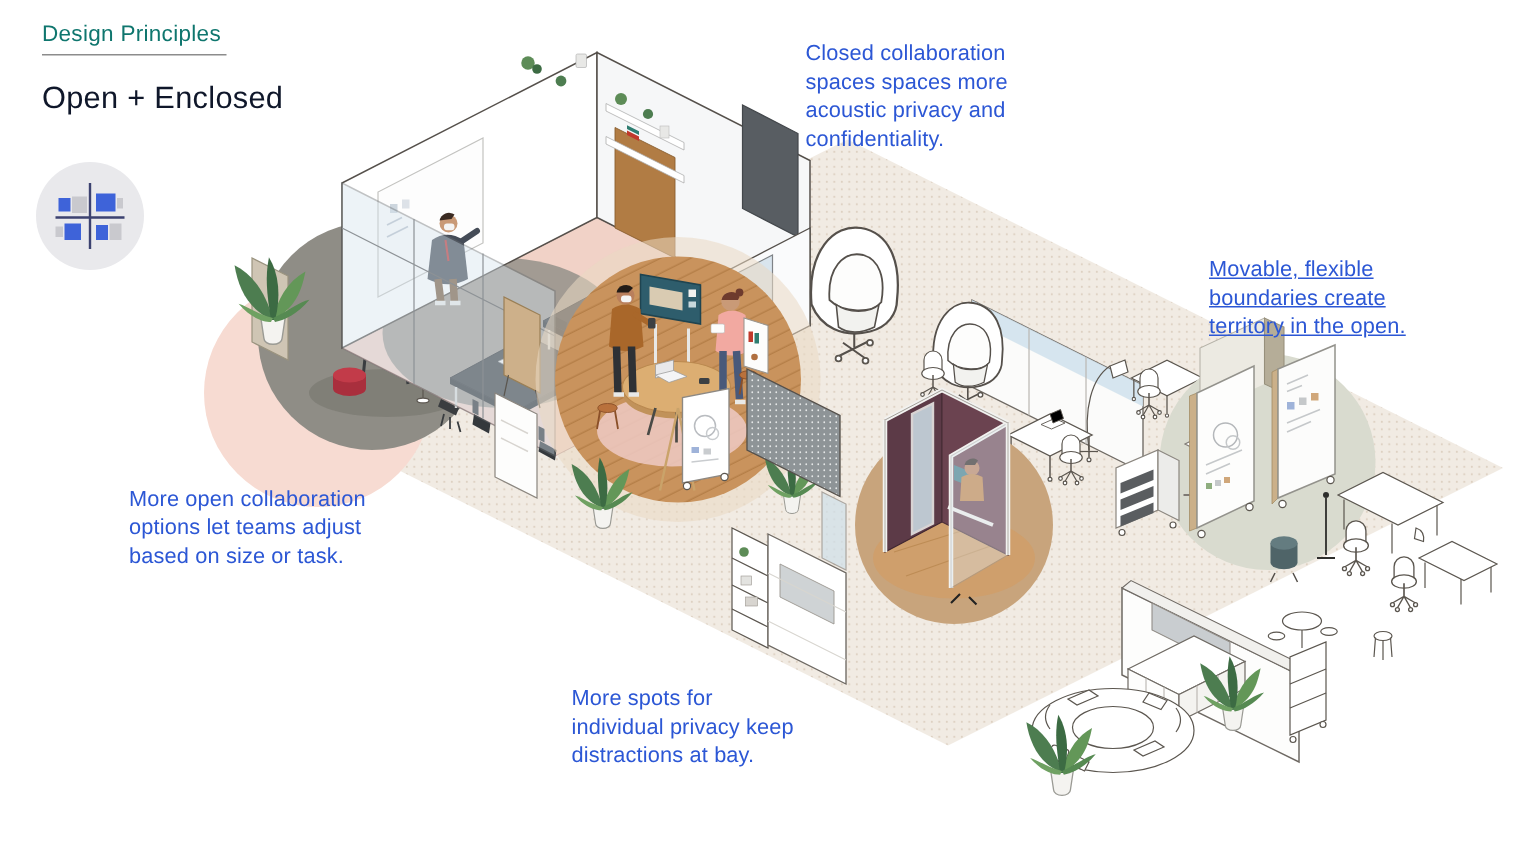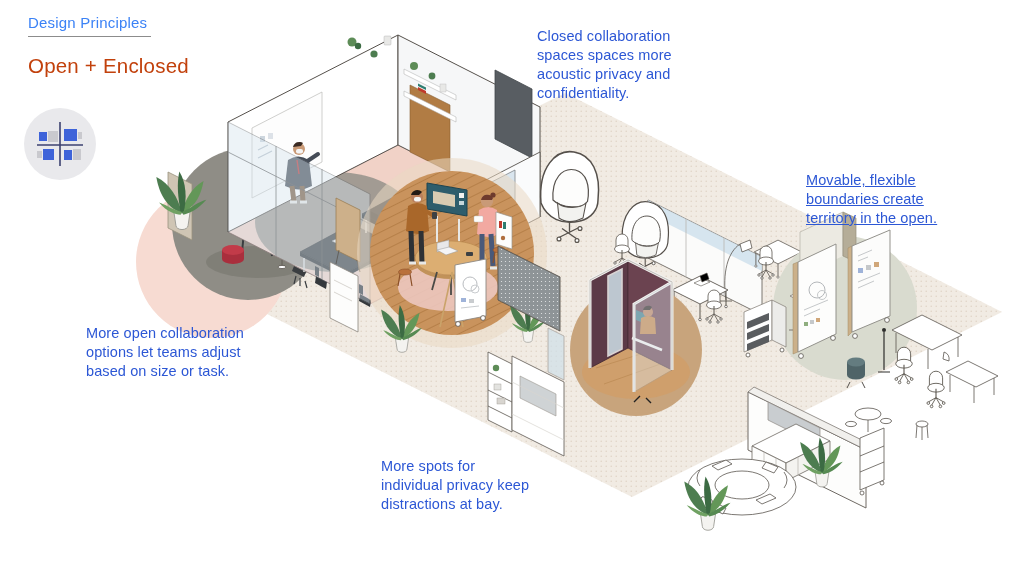--- a/index.html
+++ b/index.html
@@ -1,22 +1,22 @@
 <!DOCTYPE html>
 <html><head>
 <meta charset="utf-8">
 <style>
   html,body{margin:0;padding:0;background:#fff;}
   .stage{position:relative;width:1024px;height:572px;background:#ffffff;overflow:hidden;
          font-family:"Liberation Sans", sans-serif;}
   .scene{position:absolute;left:0;top:0;width:1024px;height:572px;}
   .header{position:absolute;left:28px;top:14px;z-index:3;}
-  .eyebrow{display:inline-block;font-size:15px;color:#3b82f6;padding:0 4px 5px 0;
+  .eyebrow{display:inline-block;font-size:15px;color:#0f766e;padding:0 4px 5px 0;
            border-bottom:1.5px solid #8c8c8c;letter-spacing:.2px;}
-  .title{margin-top:17px;font-size:20.5px;color:#c2410c;letter-spacing:.2px;}
+  .title{margin-top:17px;font-size:20.5px;color:#0f172a;letter-spacing:.2px;}
   .badge{position:absolute;left:24px;top:108px;width:72px;height:72px;z-index:3;}
   .note{position:absolute;z-index:4;color:#2c57d5;font-size:14.5px;line-height:19px;
         white-space:pre-line;letter-spacing:.1px;}
   #note-closed{left:537px;top:27px;width:200px;}
   #note-movable{left:806px;top:171px;width:210px;text-decoration:underline;}
   #note-open{left:86px;top:324px;width:230px;}
   #note-privacy{left:381px;top:457px;width:220px;}
   .o{fill:#ffffff;stroke:#5b564f;stroke-width:.8;}
   .ln{stroke:#5b564f;stroke-width:.8;fill:none;}
 </style>

